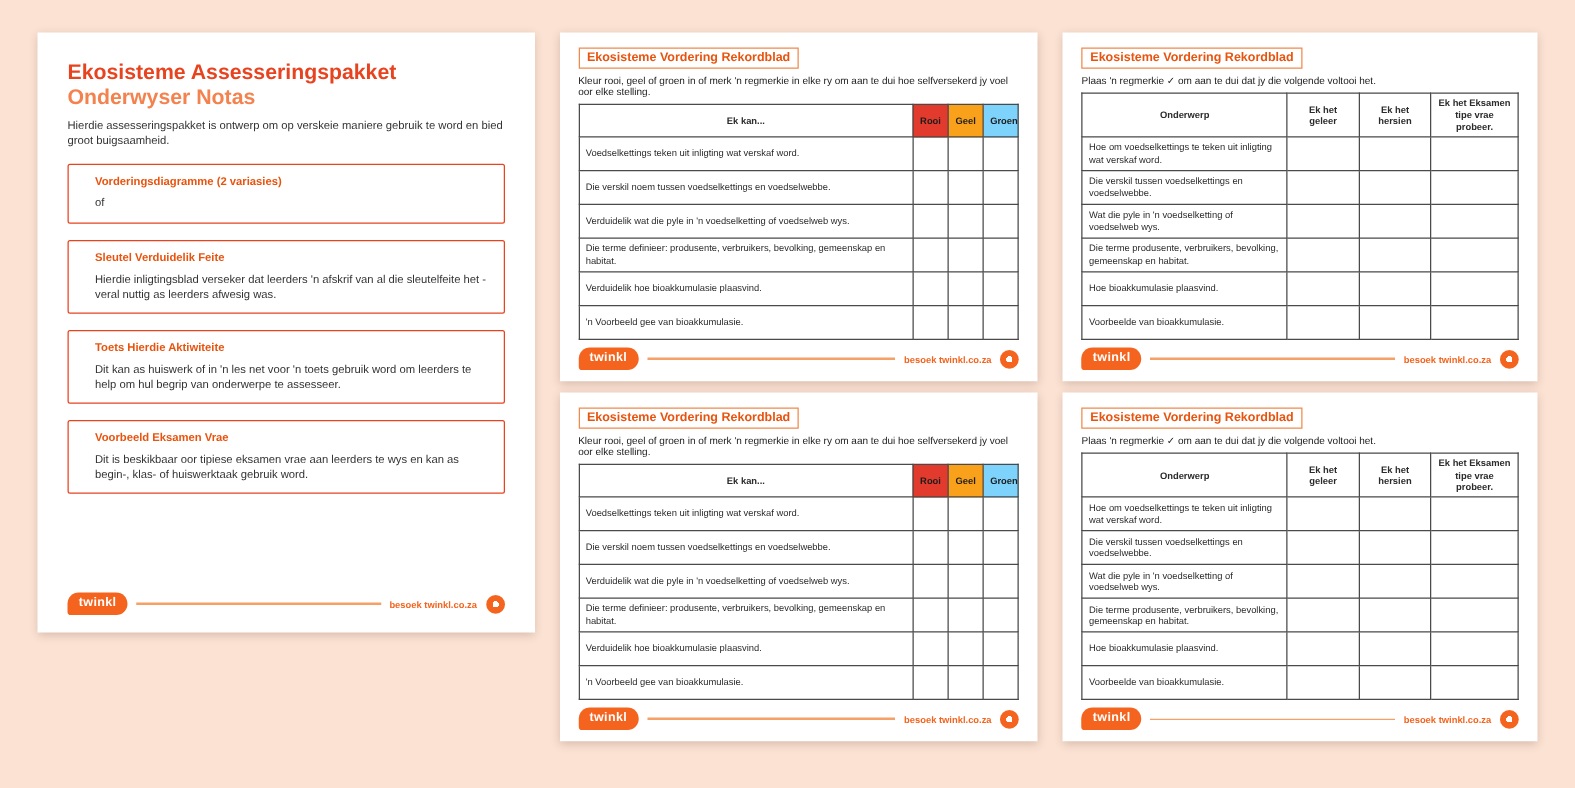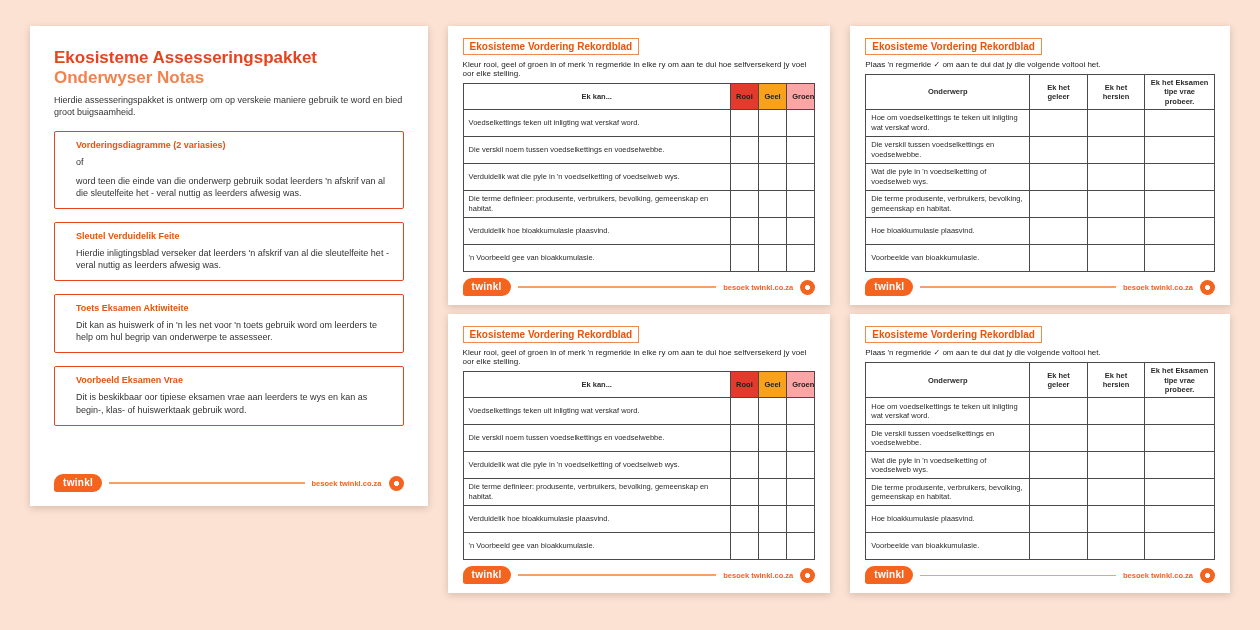--- a/index.html
+++ b/index.html
@@ -67,21 +67,21 @@
     vertical-align: middle;
   }
   table.grid th { font-weight: bold; text-align: center; }
   .stmt { text-align: left; line-height: 1.3; }
   tr.body-row { height: 27px; }
   
   .cr-stmt-col { width: 76%; }
   .cr-color-col { width: 8%; }
   th.col-rooi  { background: #e23b2e; color: #1d1d1d; font-size: 7px; }
   th.col-geel  { background: #f9a11b; color: #1d1d1d; font-size: 7px; }
-  th.col-groen { background: #fca5a5; color: #1d1d1d; font-size: 7px; }
+  th.col-groen { background: #7dd3fc; color: #1d1d1d; font-size: 7px; }
   
   .tr-stmt-col { width: 47%; }
   .tr-check-col { width: 16.5%; }
   .tr-exam-col { width: 20%; }
   tr.head-row th { height: 26px; line-height: 1.25; }
 
   
   .page-footer {
     margin-top: auto;
     display: flex;
@@ -115,30 +115,29 @@
     <section class="page tall">
       <h1 class="tn-title">
         <span class="t-main">Ekosisteme Assesseringspakket</span>
         <span class="t-sub">Onderwyser Notas</span>
       </h1>
       <p class="tn-intro">Hierdie assesseringspakket is ontwerp om op verskeie maniere gebruik te word en bied groot buigsaamheid.</p>
 
       <div class="tn-box">
         <h2>Vorderingsdiagramme (2 variasies)</h2>
         <p>of</p>
-        <p>word teen die einde van die onderwerp gebruik sodat leerders 'n afskrif van al die sleutelfeite het - veral nuttig as leerders afwesig was.</p>
       </div>
 
       <div class="tn-box">
         <h2>Sleutel Verduidelik Feite</h2>
         <p>Hierdie inligtingsblad verseker dat leerders 'n afskrif van al die sleutelfeite het - veral nuttig as leerders afwesig was.</p>
       </div>
 
       <div class="tn-box">
-        <h2>Toets Eksamen Aktiwiteite</h2>
+        <h2>Toets Hierdie Aktiwiteite</h2>
         <p>Dit kan as huiswerk of in 'n les net voor 'n toets gebruik word om leerders te help om hul begrip van onderwerpe te assesseer.</p>
       </div>
 
       <div class="tn-box">
         <h2>Voorbeeld Eksamen Vrae</h2>
         <p>Dit is beskikbaar oor tipiese eksamen vrae aan leerders te wys en kan as begin-, klas- of huiswerktaak gebruik word.</p>
       </div>
 
       <div class="page-footer">
         <span class="twinkl-logo">twinkl</span>

